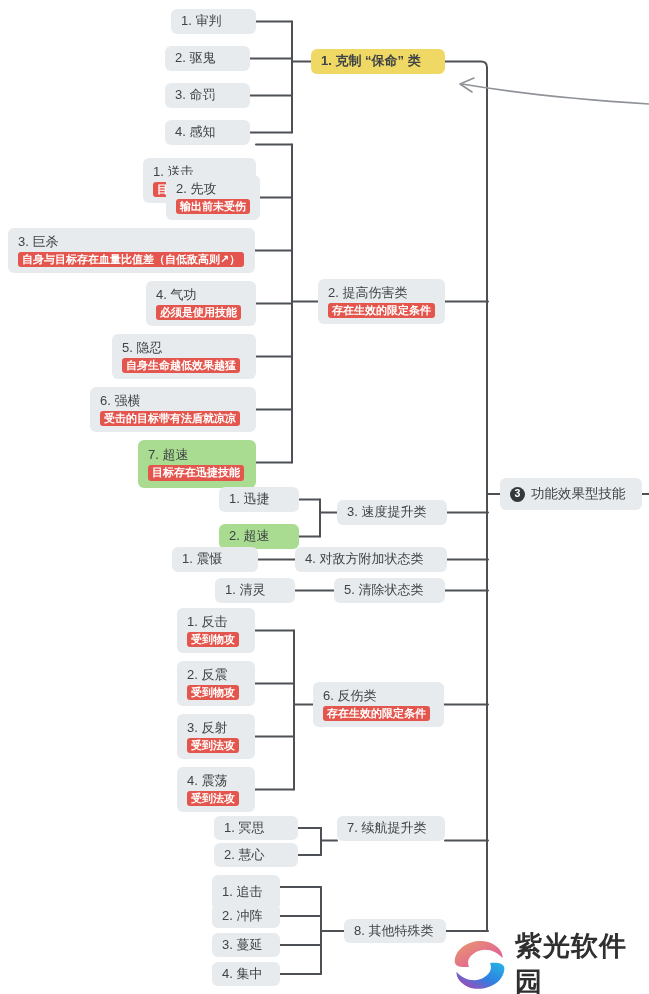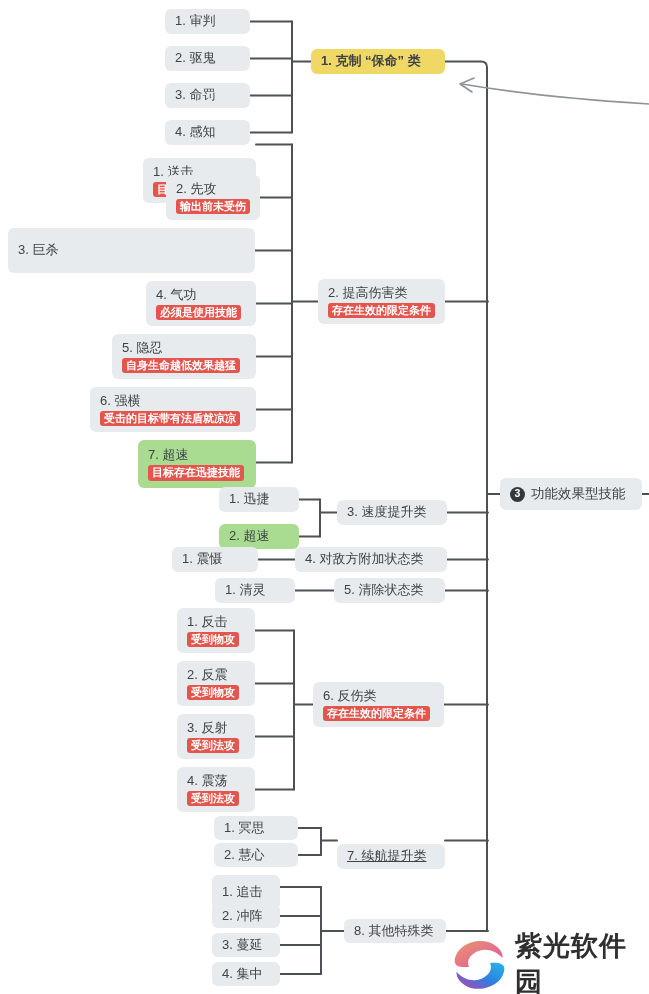--- a/index.html
+++ b/index.html
@@ -99,21 +99,21 @@
         </linearGradient>
       </defs>
       <path fill="url(#g1)" d="M7 27 C8 12 26 3 42 7 C52 10 58 18 57 24 C50 15 36 12 27 19 C21 23 20 28 22 33 C13 34 7 32 7 27 Z"></path>
       <path fill="url(#g2)" d="M7 27 C8 12 26 3 42 7 C52 10 58 18 57 24 C50 15 36 12 27 19 C21 23 20 28 22 33 C13 34 7 32 7 27 Z" transform="rotate(180 33 31)"></path>
     </svg>
     <span class="wm-text">紫光软件园</span>
   </div>
 <div class="node yellow" style="left: 311px; top: 49px; min-width: 134px; height: 25px;">
       <span class="title">1. 克制 “保命” 类</span>
     </div>
-    <div class="node" style="left: 165px; top: 9px; min-width: 85px; height: 25px;">
+    <div class="node" style="left: 171px; top: 9px; min-width: 85px; height: 25px;">
       <span class="title">1. 审判</span>
     </div>
     <div class="node" style="left: 165px; top: 46px; min-width: 85px; height: 25px;">
       <span class="title">2. 驱鬼</span>
     </div>
     <div class="node" style="left: 165px; top: 83px; min-width: 85px; height: 25px;">
       <span class="title">3. 命罚</span>
     </div>
     <div class="node" style="left: 165px; top: 120px; min-width: 85px; height: 25px;">
       <span class="title">4. 感知</span>
@@ -125,20 +125,21 @@
     <div class="node" style="left: 143px; top: 122px; min-width: 113px; height: 45px; margin-top: 36px;">
       <span class="title">1. 送击</span>
       <span class="tag">目标有增益状态</span>
     </div>
     <div class="node" style="left: 166px; top: 175px; min-width: 90px; height: 45px;">
       <span class="title">2. 先攻</span>
       <span class="tag">输出前未受伤</span>
     </div>
     <div class="node" style="left: 8px; top: 228px; min-width: 247px; height: 45px;">
       <span class="title">3. 巨杀</span>
+      <span class="tag">自身与目标存在血量比值差（自低敌高则↗）</span>
     </div>
     <div class="node" style="left: 146px; top: 281px; min-width: 110px; height: 45px;">
       <span class="title">4. 气功</span>
       <span class="tag">必须是使用技能</span>
     </div>
     <div class="node" style="left: 112px; top: 334px; min-width: 144px; height: 45px; text-align: right;">
       <span class="title">5. 隐忍</span>
       <span class="tag">自身生命越低效果越猛</span>
     </div>
     <div class="node" style="left: 90px; top: 387px; min-width: 166px; height: 45px;">
@@ -183,21 +184,21 @@
       <span class="tag">受到物攻</span>
     </div>
     <div class="node" style="left: 177px; top: 714px; min-width: 78px; height: 45px;">
       <span class="title">3. 反射</span>
       <span class="tag">受到法攻</span>
     </div>
     <div class="node" style="left: 177px; top: 767px; min-width: 78px; height: 45px;">
       <span class="title">4. 震荡</span>
       <span class="tag">受到法攻</span>
     </div>
-    <div class="node" style="left: 337px; top: 844px; min-width: 108px; height: 25px; text-decoration: underline;">
+    <div class="node" style="left: 337px; top: 816px; min-width: 108px; height: 25px;">
       <span class="title">7. 续航提升类</span>
     </div>
     <div class="node" style="left: 214px; top: 816px; min-width: 84px; height: 24px;">
       <span class="title">1. 冥思</span>
     </div>
     <div class="node" style="left: 214px; top: 843px; min-width: 84px; height: 24px;">
       <span class="title">2. 慧心</span>
     </div>
     <div class="node" style="left: 344px; top: 919px; min-width: 102px; height: 24px;">
       <span class="title">8. 其他特殊类</span>

